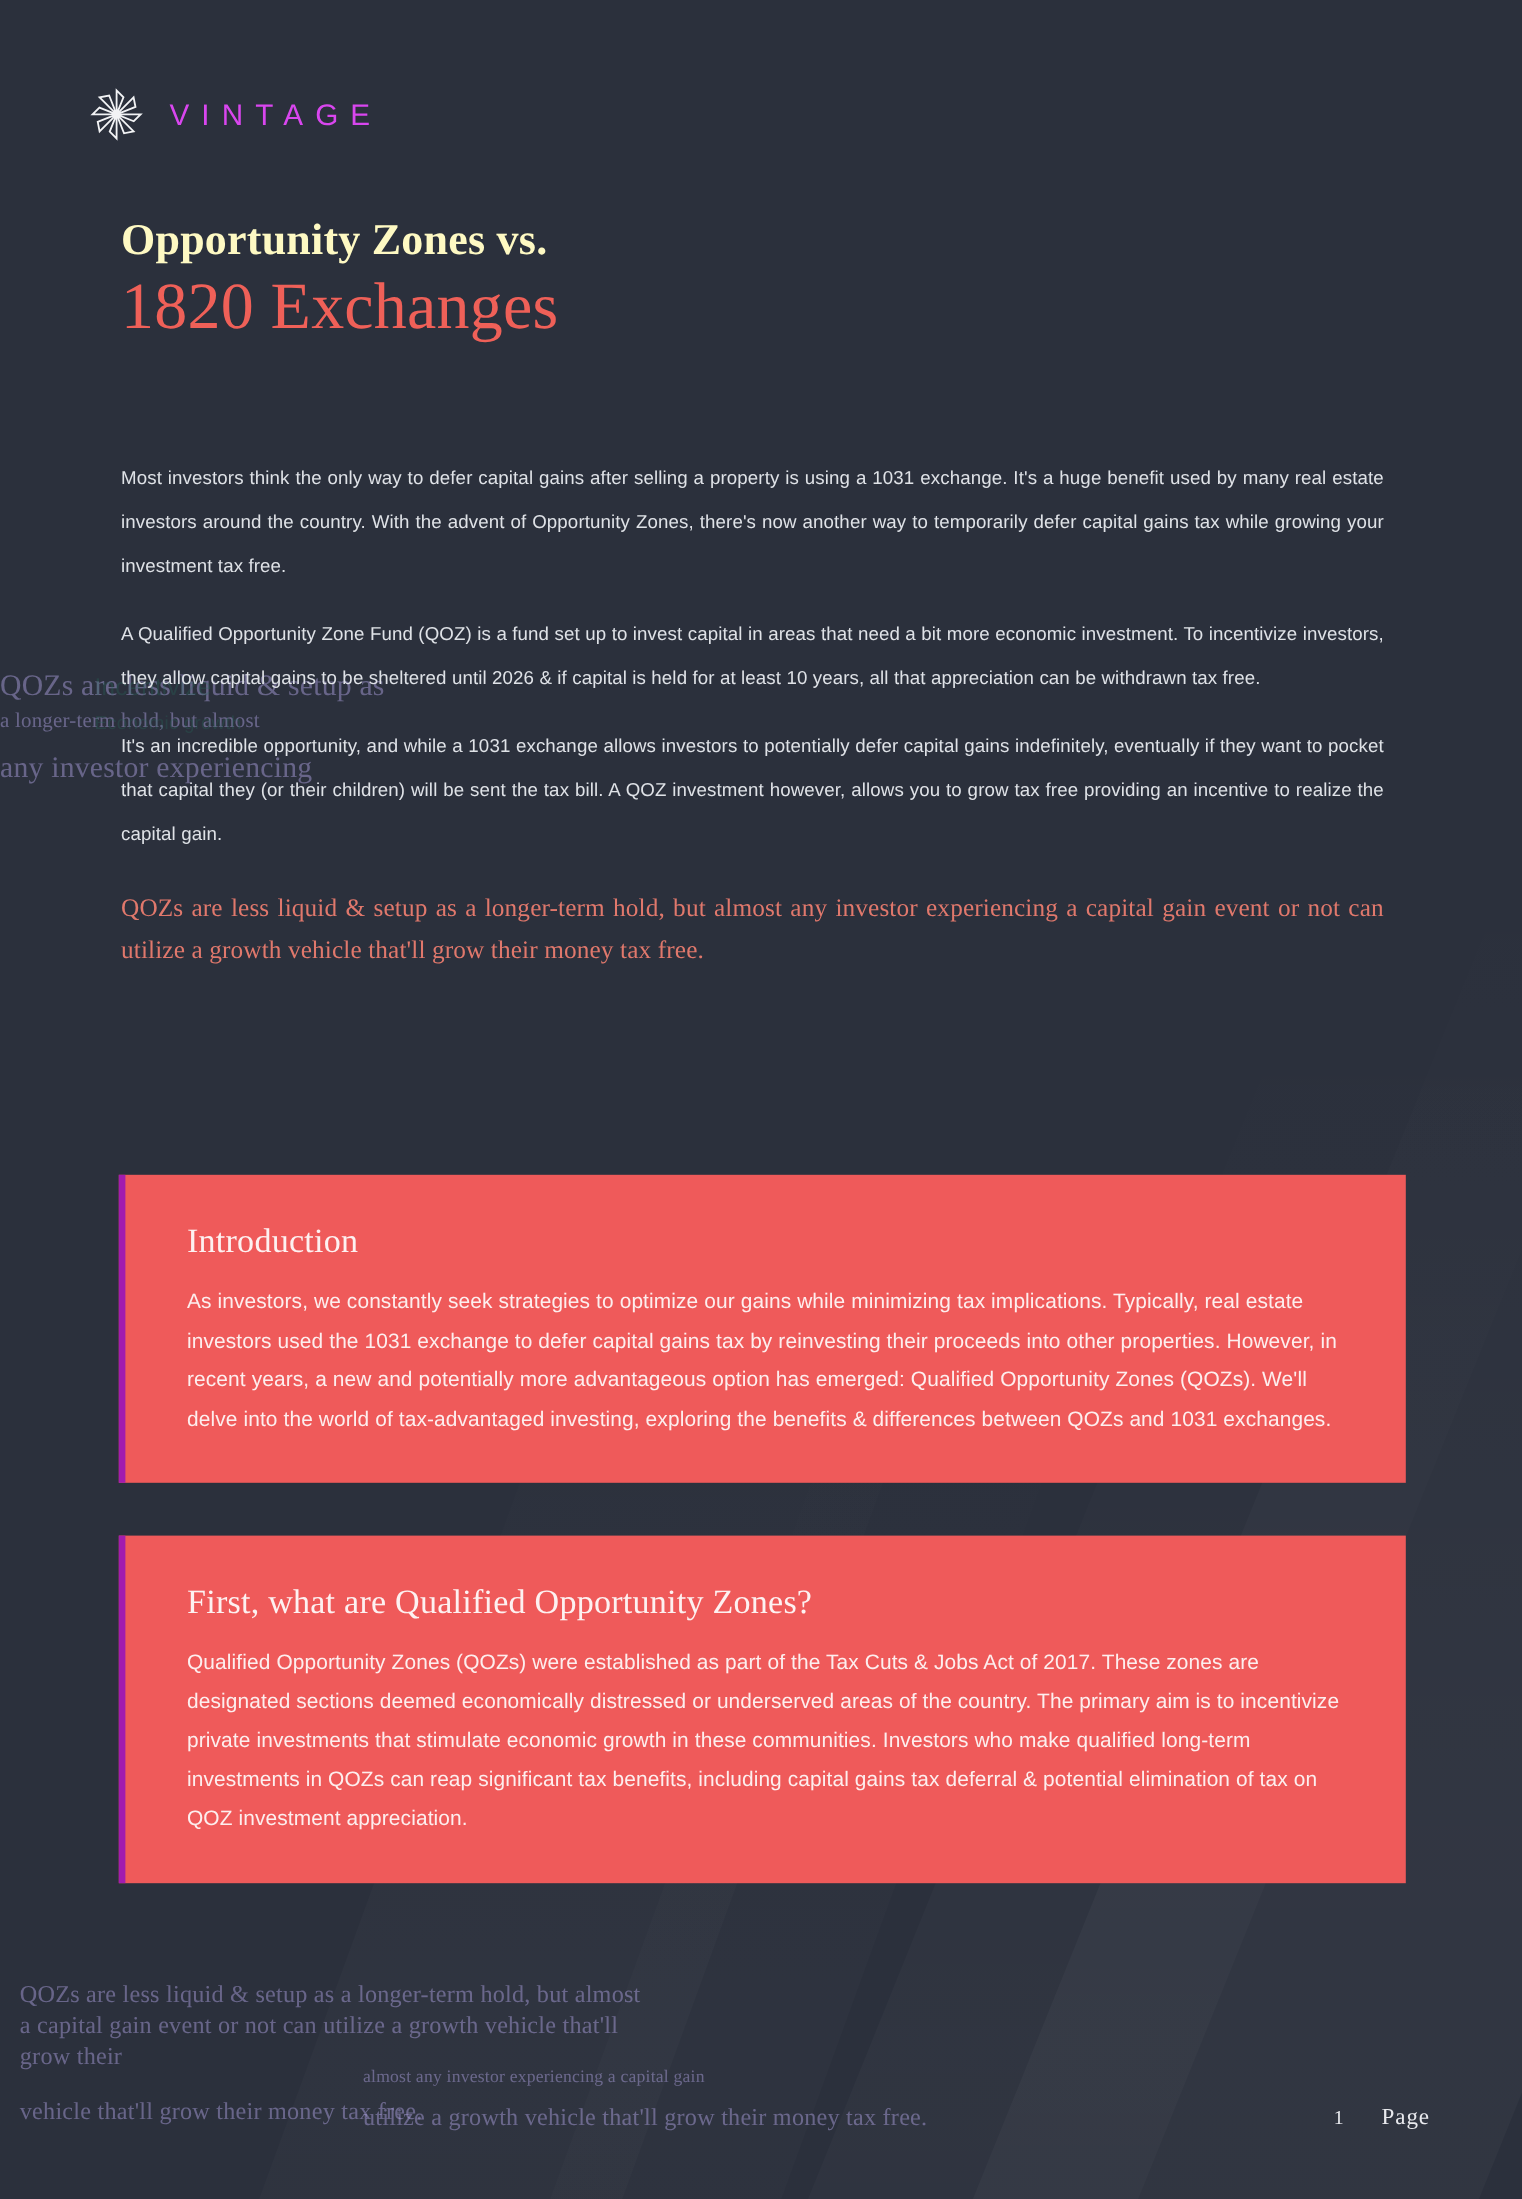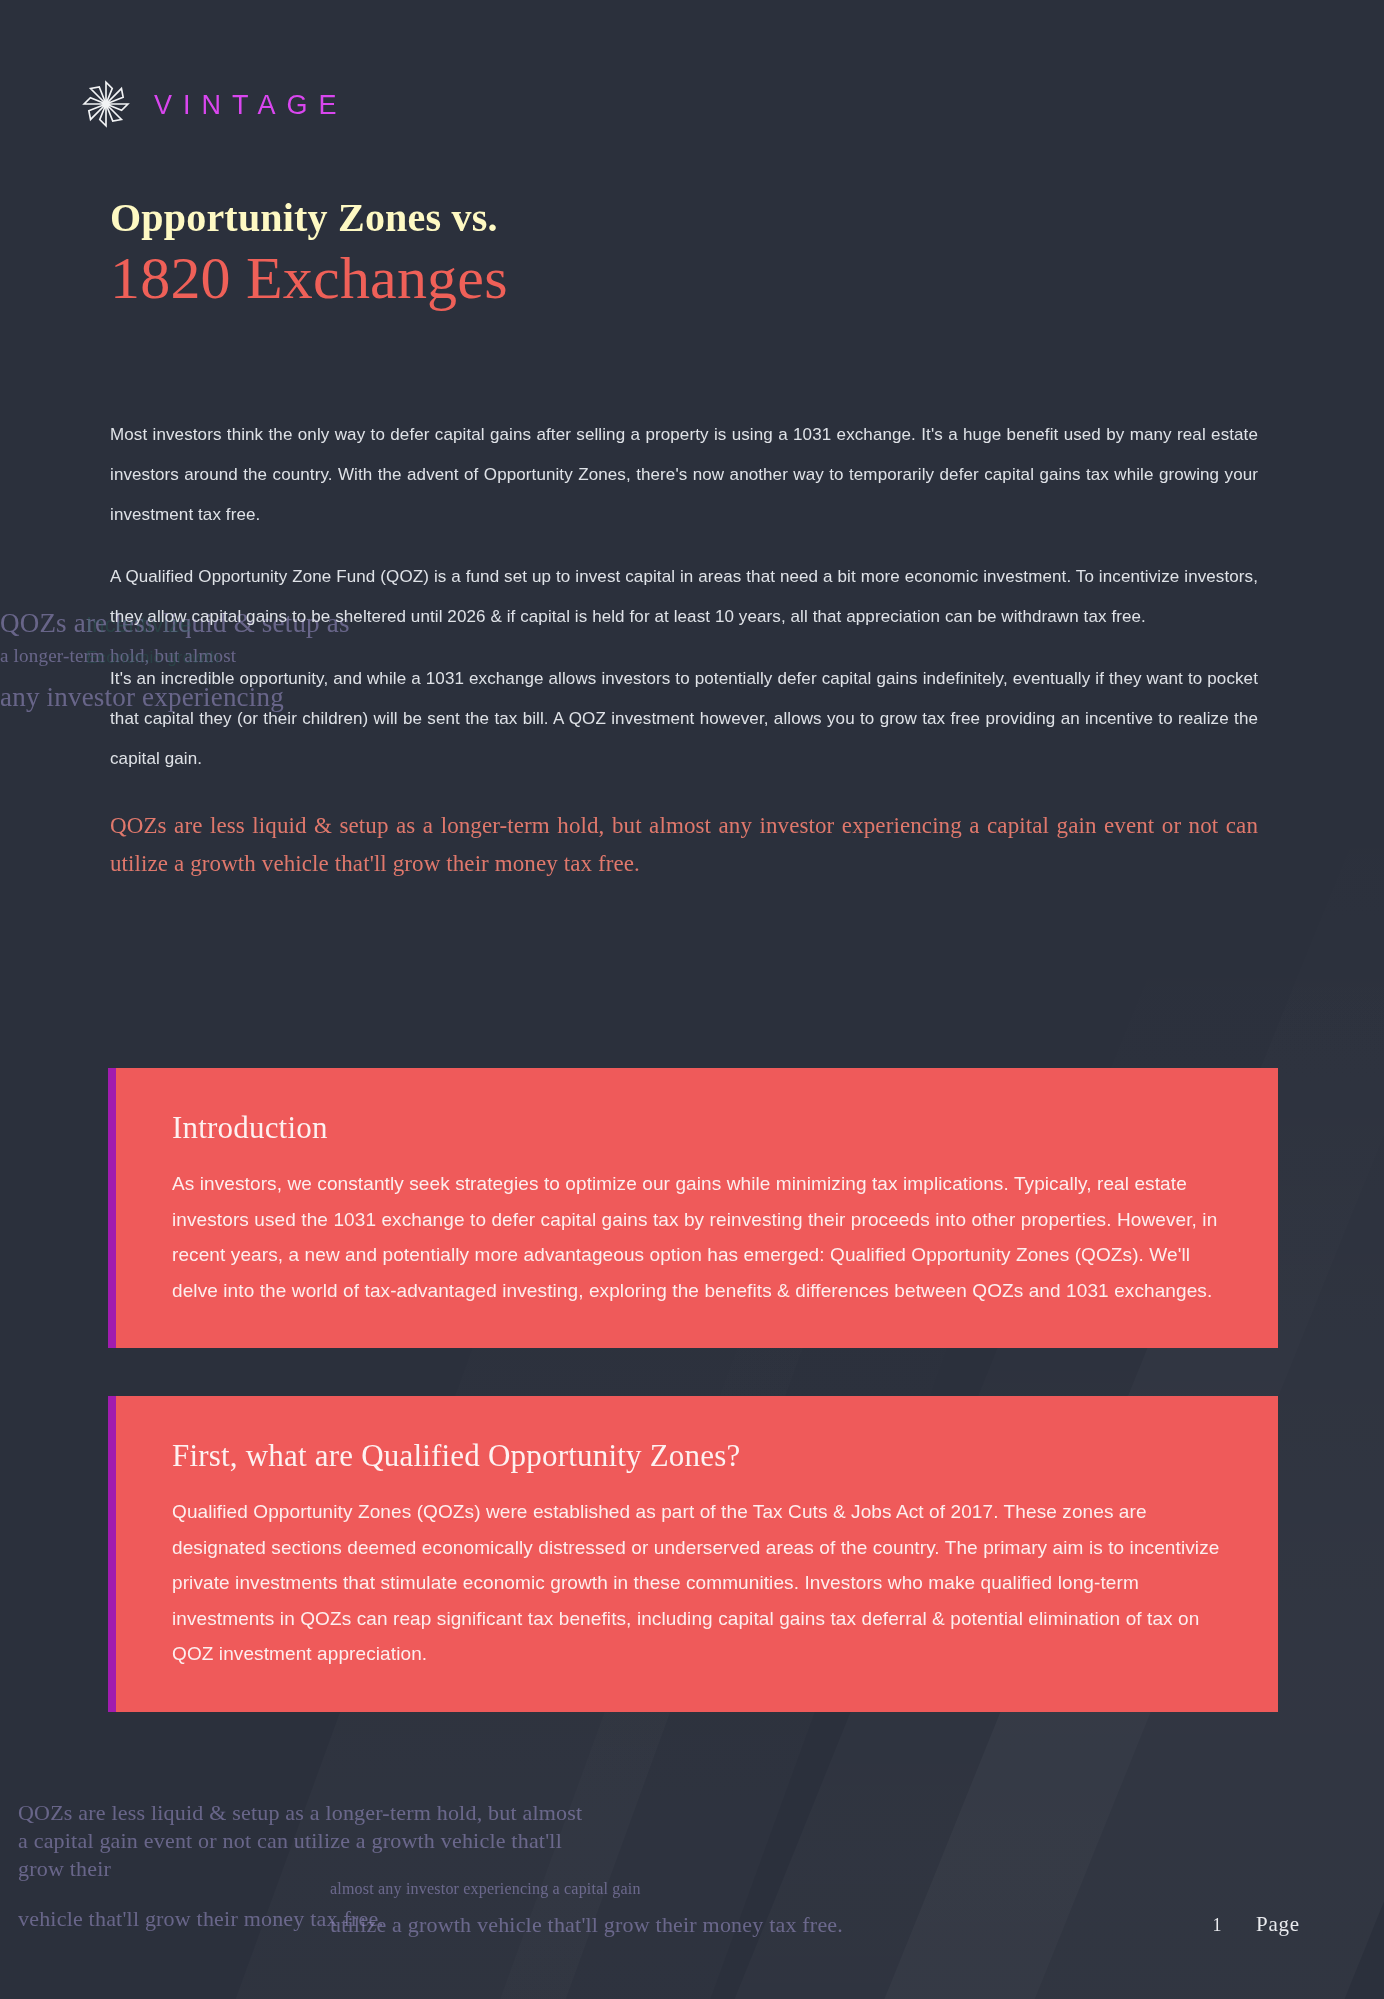--- a/index.html
+++ b/index.html
@@ -164,21 +164,21 @@
   
   .cards {
     position:absolute;
     left:108px;
     top:1068px;
     width:1170px;
     z-index:5;
   }
   .card {
     background:#ef5a5a;
-    border-left:8px solid #a21caf;
+    border-left:6px solid #a21caf;
     padding:42px 52px 40px 56px;
     margin-bottom:48px;
     position:relative;
   }
   .card:last-child { margin-bottom:0; }
   .card-title {
     font-family:"Liberation Serif", serif;
     font-size:31px;
     font-weight:400;
     color:#fdf1f1;

